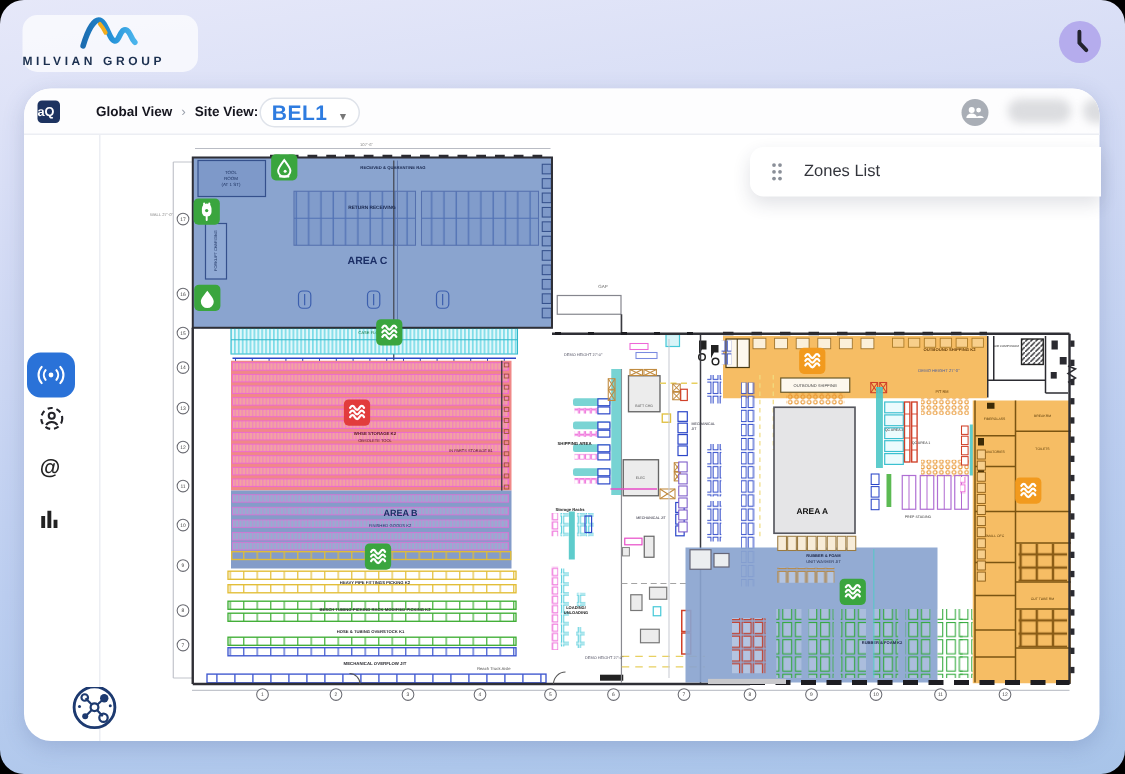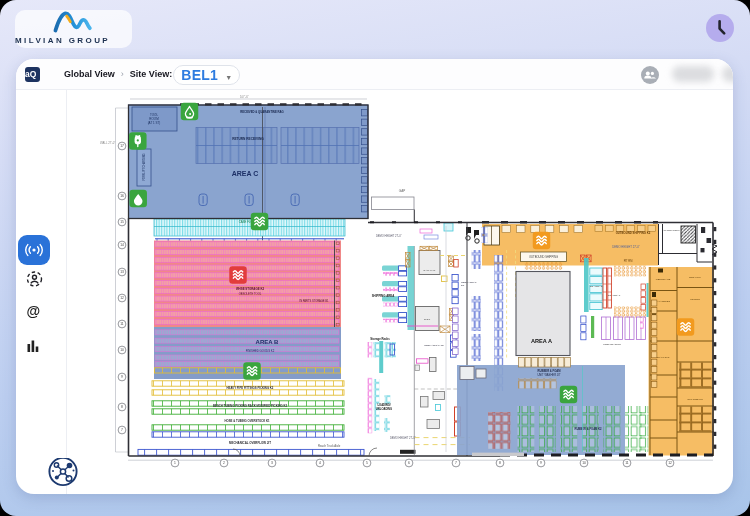--- a/index.html
+++ b/index.html
@@ -735,13 +735,26 @@
 <text x="500" y="464.3" font-size="3.3" fill="#444" text-anchor="middle">8</text>
 <circle cx="541" cy="463" r="3.9" fill="#fff" stroke="#6a6b72" stroke-width="0.7"></circle>
 <text x="541" y="464.3" font-size="3.3" fill="#444" text-anchor="middle">9</text>
 <circle cx="584" cy="463" r="3.9" fill="#fff" stroke="#6a6b72" stroke-width="0.7"></circle>
 <text x="584" y="464.3" font-size="3.3" fill="#444" text-anchor="middle">10</text>
 <circle cx="627" cy="463" r="3.9" fill="#fff" stroke="#6a6b72" stroke-width="0.7"></circle>
 <text x="627" y="464.3" font-size="3.3" fill="#444" text-anchor="middle">11</text>
 <circle cx="670" cy="463" r="3.9" fill="#fff" stroke="#6a6b72" stroke-width="0.7"></circle>
 <text x="670" y="464.3" font-size="3.3" fill="#444" text-anchor="middle">12</text>
 </svg>
+<div style="position:absolute;left:500px;top:98px;width:234px;height:33px;background:#fff;border-radius:9px 0 0 9px;box-shadow:0 5px 12px rgba(40,50,80,0.14)">
+<svg style="position:absolute;left:14px;top:10px" width="8" height="13" viewBox="0 0 8 13">
+<g fill="#8a8f98">
+          <circle cx="2" cy="2" r="1.25"></circle>
+          <circle cx="6" cy="2" r="1.25"></circle>
+          <circle cx="2" cy="6.5" r="1.25"></circle>
+          <circle cx="6" cy="6.5" r="1.25"></circle>
+          <circle cx="2" cy="11" r="1.25"></circle>
+          <circle cx="6" cy="11" r="1.25"></circle>
+        </g>
+      </svg>
+<span style="position:absolute;left:36px;top:10px;font-size:11px;color:#33353c">Zones List</span>
+</div>
 
 </div>
 </body></html>

